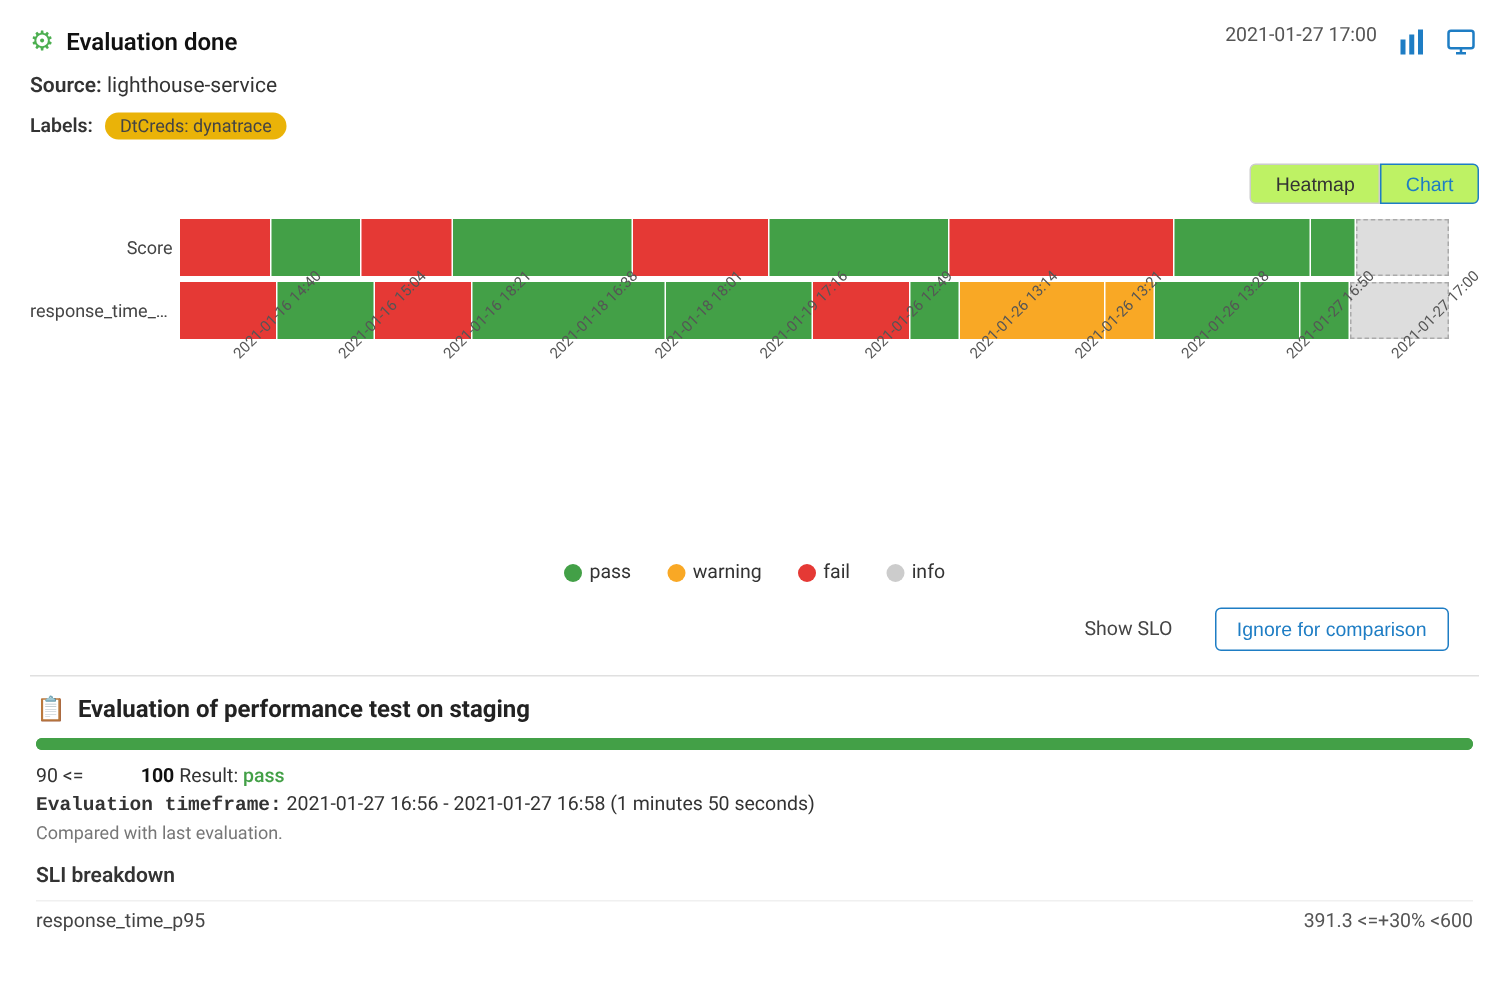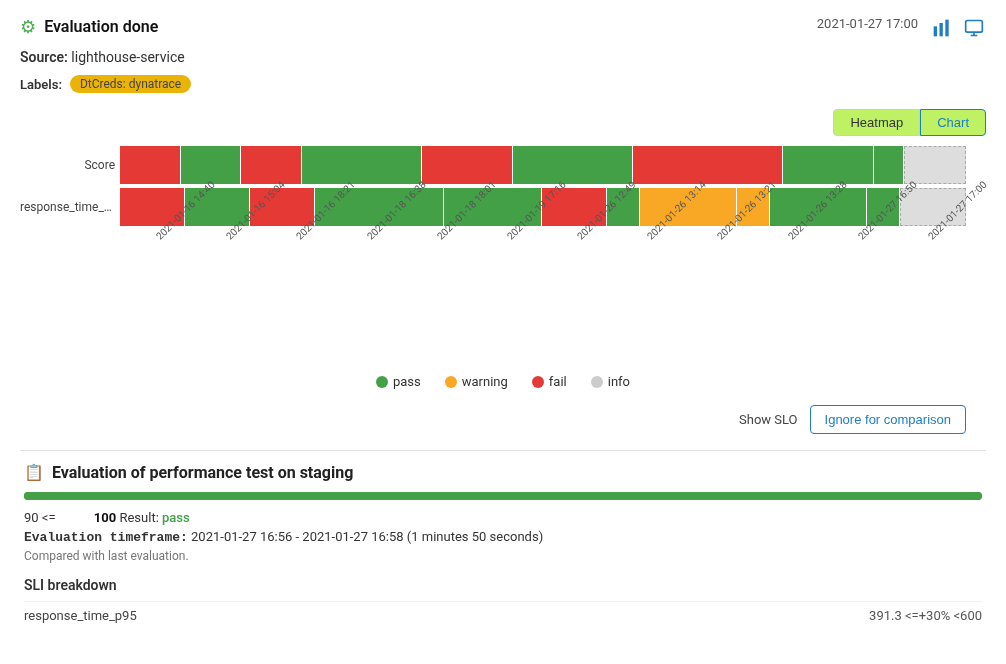--- a/index.html
+++ b/index.html
@@ -179,21 +179,21 @@
     .dot-green { background: #43a047; }
     .dot-yellow { background: #f9a825; }
     .dot-red { background: #e53935; }
     .dot-grey { background: #ccc; }
 
     
     .slo-row {
       display: flex;
       justify-content: flex-end;
       align-items: center;
-      gap: 12px;
+      gap: 28px;
       margin-bottom: 16px;
       padding-right: 20px;
     }
     .slo-label {
       font-size: 13px;
       color: #444;
     }
     .ignore-btn {
       border: 1px solid #1e7dc4;
       background: #fff;

